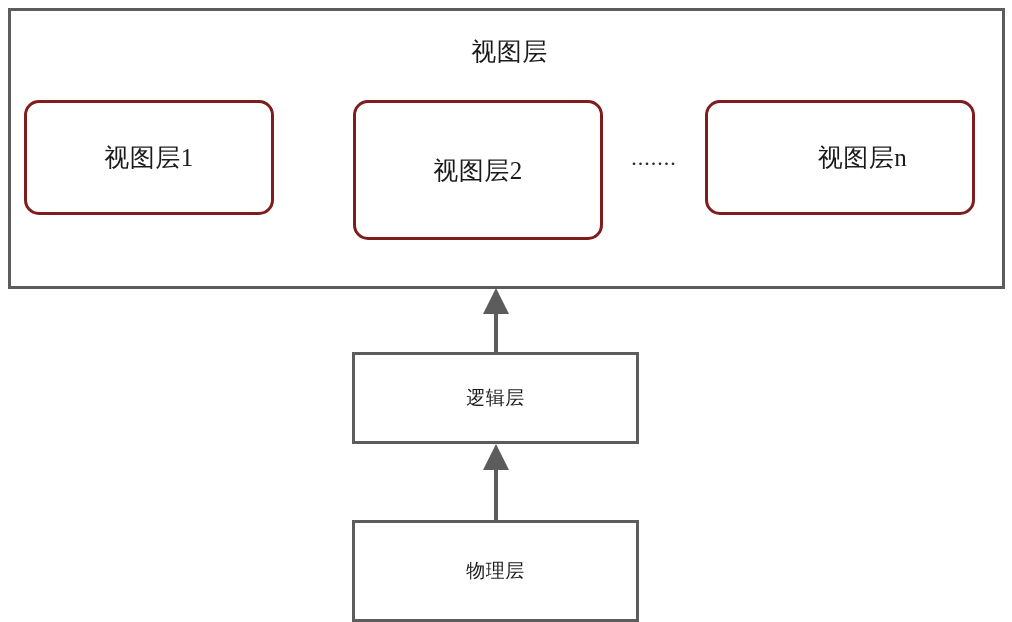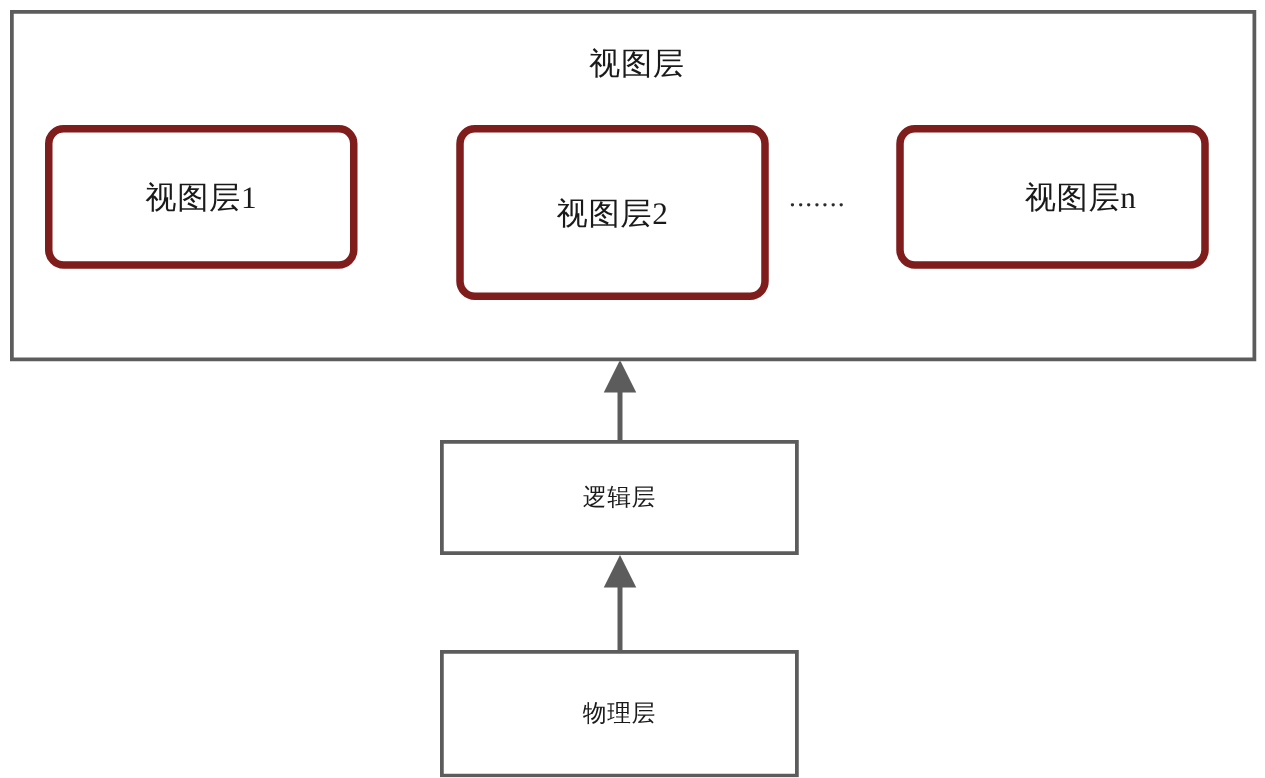--- a/index.html
+++ b/index.html
@@ -39,35 +39,34 @@
     text-align: center;
     font-size: 25px;
     color: #1a1a1a;
     line-height: 30px;
     letter-spacing: 0.5px;
   }
 
   
   .view-box {
     position: absolute;
-    border: 6px solid #7f1d1d;
+    border: 3px solid #7f1d1d;
     border-radius: 15px;
     background: #ffffff;
     box-sizing: border-box;
     display: flex;
     align-items: center;
     justify-content: center;
     font-size: 25px;
     color: #1a1a1a;
     letter-spacing: 0.5px;
-    margin-left: 12px;
   }
   .vb1 { left: 24px;  top: 100px; width: 250px; height: 115px; }
   .vb2 { left: 353px; top: 100px; width: 250px; height: 140px; }
-  .vbn { left: 705px; top: 100px; width: 250px; height: 115px; padding-left: 45px; }
+  .vbn { left: 705px; top: 100px; width: 270px; height: 115px; padding-left: 45px; }
 
   .ellipsis {
     position: absolute;
     left: 603px;
     top: 100px;
     width: 102px;
     height: 115px;
     display: flex;
     align-items: center;
     justify-content: center;

